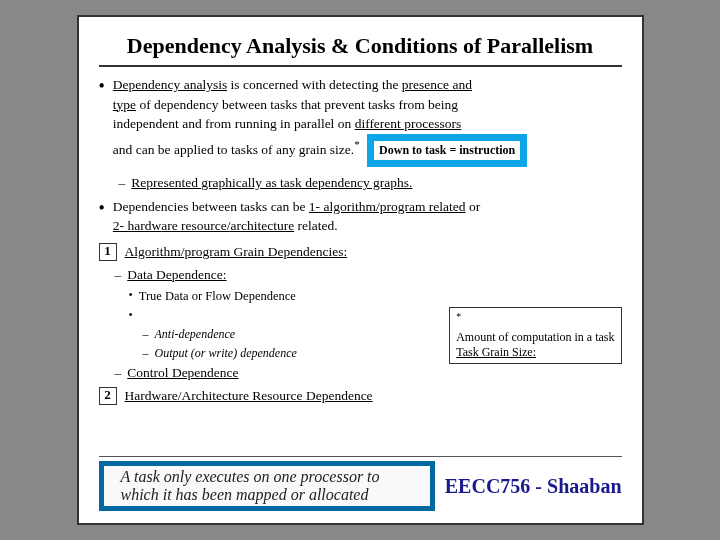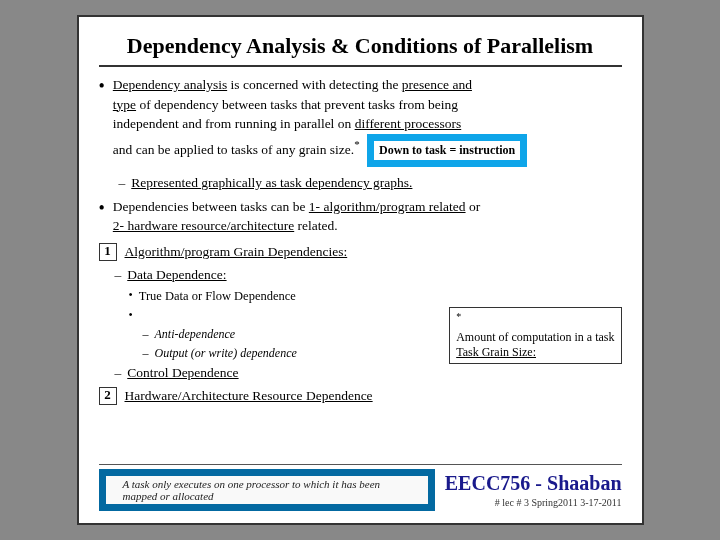--- a/index.html
+++ b/index.html
@@ -141,24 +141,24 @@
     }
     .footer-area {
       display: flex;
       align-items: center;
       justify-content: space-between;
       border-top: 1px solid #555;
       padding-top: 4px;
       margin-top: 4px;
     }
     .footer-left {
-      font-size: 11px;
+      font-size: 16px;
       font-style: italic;
       color: #222;
-      border: 7px solid #0369a1;
+      border: 5px solid #0369a1;
       padding: 2px 17px;
       background: #f9f9f9;
       flex: 1;
       margin-right: 10px;
     }
     .footer-right {
       font-size: 20px;
       font-weight: bold;
       color: #1a1a8c;
       white-space: nowrap;
@@ -252,16 +252,15 @@
   <div class="footnote-box">
     <div><sup>*</sup></div>
     <div>Amount of computation in a task</div>
     <div><u><span>Task Grain Size:</span></u></div>
   </div>
 
   <div class="footer-area">
     <div class="footer-left">A task only executes on one processor to which it has been mapped or allocated</div>
     <div>
       <div class="footer-right">EECC756 - Shaaban</div>
-      <div class="sub-footer">#   lec # 3   Spring2011   3-17-2011</div>
     </div>
   </div>
 </div>
 
 </body></html>

